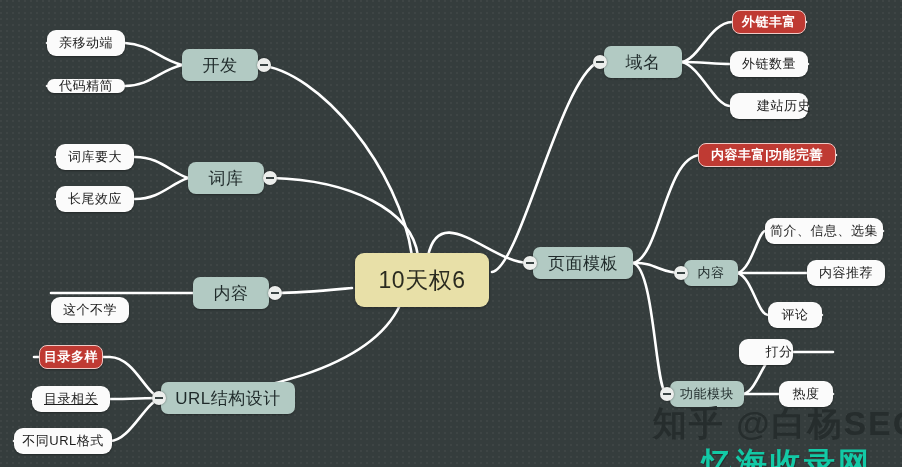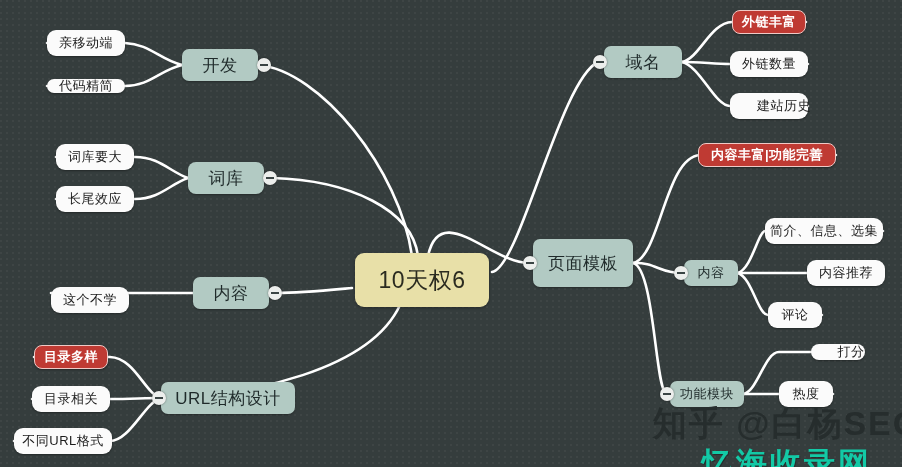--- a/index.html
+++ b/index.html
@@ -152,37 +152,37 @@
 
   <div id="node-layer">
       <div class="node node-root" style="left: 422px; top: 280px; width: 134px; height: 54px;">10天权6</div>
       <div class="node node-branch" style="left: 220px; top: 65px; width: 76px; height: 32px;">开发</div>
       <div class="node node-leaf" style="left: 86px; top: 43px; width: 78px; height: 26px;">亲移动端</div>
       <div class="node node-leaf" style="left: 86px; top: 86px; width: 78px; height: 14px;">代码精简</div>
       <div class="node node-branch" style="left: 226px; top: 178px; width: 76px; height: 32px; border-radius: 8px;">词库</div>
       <div class="node node-leaf" style="left: 95px; top: 157px; width: 78px; height: 26px;">词库要大</div>
       <div class="node node-leaf" style="left: 95px; top: 199px; width: 78px; height: 26px;">长尾效应</div>
       <div class="node node-branch" style="left: 231px; top: 293px; width: 76px; height: 32px;">内容</div>
-      <div class="node node-leaf" style="left: 90px; top: 300px; width: 78px; height: 26px;">这个不学</div>
+      <div class="node node-leaf" style="left: 90px; top: 310px; width: 78px; height: 26px;">这个不学</div>
       <div class="node node-branch" style="left: 228px; top: 398px; width: 134px; height: 32px;">URL结构设计</div>
-      <div class="node node-alert" style="left: 71px; top: 357px; width: 74px; height: 24px;">目录多样</div>
-      <div class="node node-leaf" style="left: 71px; top: 399px; width: 78px; height: 26px;">目录相关</div>
+      <div class="node node-alert" style="left: 71px; top: 357px; width: 64px; height: 24px;">目录多样</div>
+      <div class="node node-leaf" style="left: 71px; top: 399px; width: 78px; height: 26px; text-decoration: underline;">目录相关</div>
       <div class="node node-leaf" style="left: 63px; top: 441px; width: 98px; height: 26px;">不同URL格式</div>
       <div class="node node-branch" style="left: 643px; top: 62px; width: 78px; height: 32px;">域名</div>
       <div class="node node-alert" style="left: 769px; top: 22px; width: 74px; height: 24px;">外链丰富</div>
       <div class="node node-leaf" style="left: 769px; top: 64px; width: 78px; height: 26px;">外链数量</div>
       <div class="node node-leaf" style="left: 769px; top: 106px; width: 78px; height: 26px; padding-left: 40px;">建站历史</div>
-      <div class="node node-branch" style="left: 583px; top: 263px; width: 100px; height: 48px;">页面模板</div>
+      <div class="node node-branch" style="left: 583px; top: 263px; width: 100px; height: 32px;">页面模板</div>
       <div class="node node-alert" style="left: 767px; top: 155px; width: 138px; height: 24px;">内容丰富|功能完善</div>
       <div class="node node-sub" style="left: 711px; top: 273px; width: 54px; height: 26px;">内容</div>
       <div class="node node-leaf" style="left: 824px; top: 231px; width: 118px; height: 26px;">简介、信息、选集</div>
       <div class="node node-leaf" style="left: 846px; top: 273px; width: 78px; height: 26px;">内容推荐</div>
       <div class="node node-leaf" style="left: 795px; top: 315px; width: 54px; height: 26px;">评论</div>
       <div class="node node-sub" style="left: 707px; top: 394px; width: 74px; height: 26px;">功能模块</div>
-      <div class="node node-leaf" style="left: 838px; top: 352px; width: 54px; height: 16px; padding-left: 36px;">打分</div>
+      <div class="node node-leaf" style="left: 766px; top: 352px; width: 54px; height: 26px; padding-left: 36px;">打分</div>
       <div class="node node-leaf" style="left: 806px; top: 394px; width: 54px; height: 26px;">热度</div>
     </div>
 
   <div id="toggle-layer">
       <div class="toggle" style="left: 264px; top: 65px;"></div>
       <div class="toggle" style="left: 270px; top: 178px;"></div>
       <div class="toggle" style="left: 275px; top: 293px;"></div>
       <div class="toggle" style="left: 159px; top: 398px;"></div>
       <div class="toggle" style="left: 600px; top: 62px;"></div>
       <div class="toggle" style="left: 530px; top: 263px;"></div>

